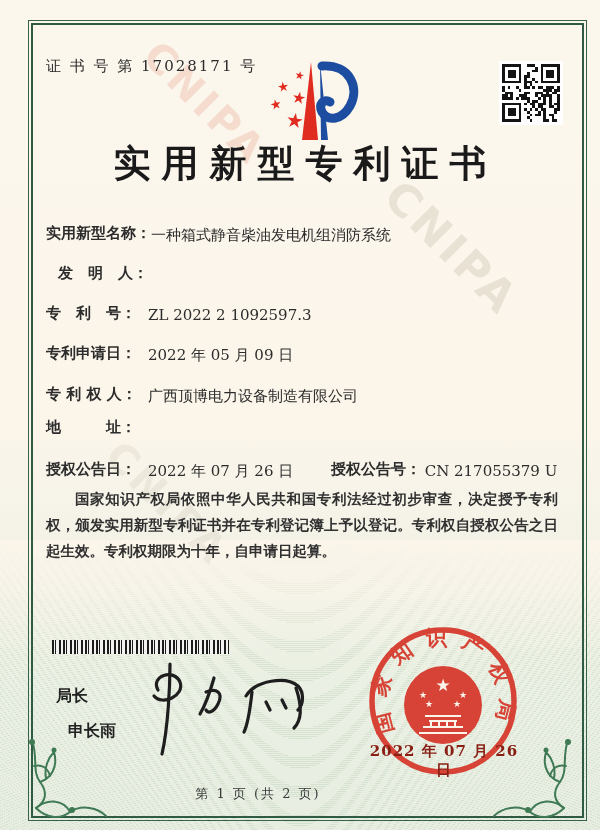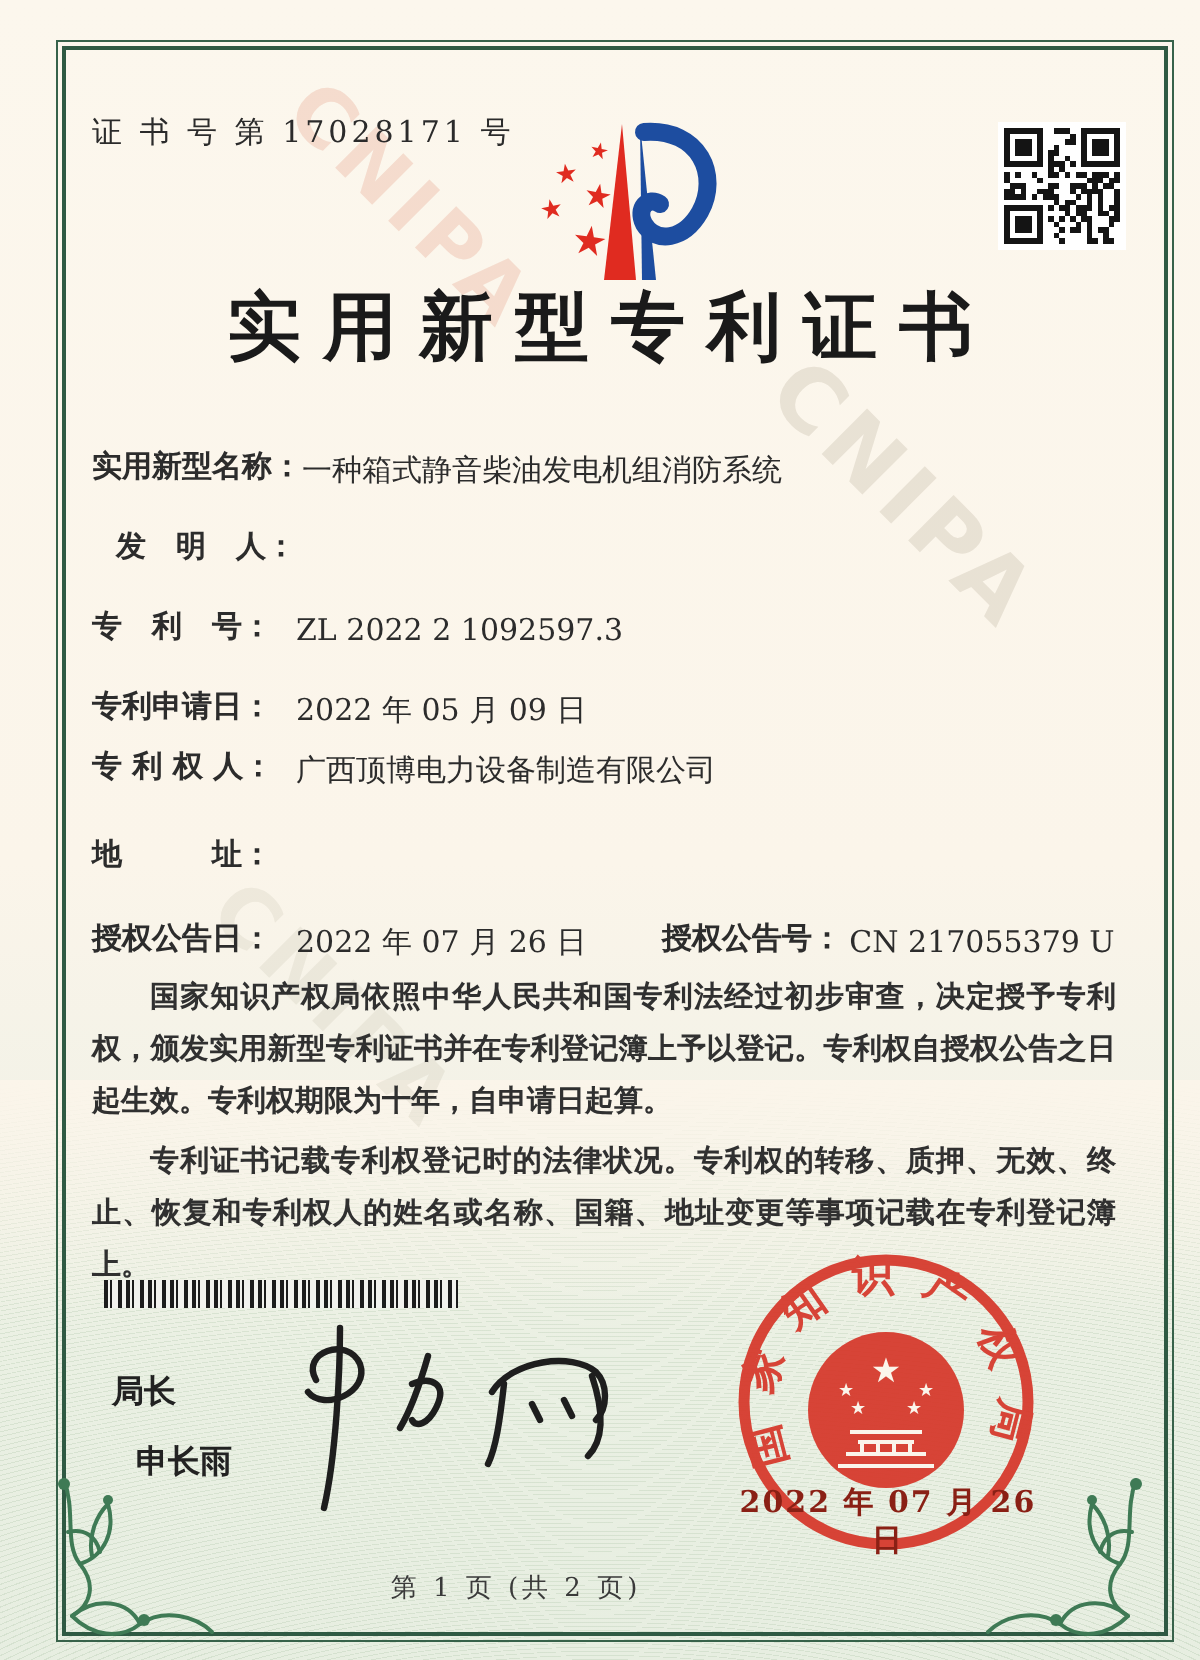--- a/index.html
+++ b/index.html
@@ -22,21 +22,21 @@
   .cert-number{position:absolute;left:46px;top:57px;font-size:15px;color:#2b2b2b;letter-spacing:2px;}
   .logo{position:absolute;left:238px;top:52px;}
   .qr{position:absolute;left:499px;top:61px;width:64px;height:64px;background:#fff;padding:3px;box-sizing:border-box;}
   .qr svg{width:100%;height:100%;display:block;}
   .title{position:absolute;left:0;top:139px;width:600px;text-align:center;
     font-size:37px;font-weight:bold;color:#1a1a1a;letter-spacing:11px;text-indent:11px;}
   .fields{position:absolute;left:46px;top:222px;width:512px;font-size:15px;color:#2c2c2c;}
   .frow{display:flex;position:absolute;left:0;width:512px;align-items:flex-start;}
   .flabel{font-weight:bold;flex:0 0 102px;white-space:nowrap;}
   .fvalue{flex:1;line-height:22px;}
-  .r0{top:2px;} .r1{top:42px;margin-left:12px;} .r2{top:82px;} .r3{top:122px;} .r4{top:152px;} .r5{top:196px;}
+  .r0{top:2px;} .r1{top:42px;margin-left:12px;} .r2{top:82px;} .r3{top:122px;} .r4{top:163px;} .r5{top:196px;}
   .r6{top:238px;width:300px;} .r7{top:238px;left:282px;width:230px;text-align:center;}
   .r7 .flabel{flex:0 0 96px;}
   .paras{position:absolute;left:46px;top:486px;width:512px;font-size:14.5px;color:#303030;
     line-height:26px;text-align:justify;font-weight:bold;}
   .paras p{margin:0 0 4px 0;text-indent:2em;}
   .barcode{position:absolute;left:52px;top:640px;width:177px;height:14px;
     background:repeating-linear-gradient(90deg,#1c1c1c 0 2px,#f2f2ee 2px 3px,#1c1c1c 3px 4px,#f2f2ee 4px 7px,#1c1c1c 7px 9px,#f2f2ee 9px 11px);}
   .director{position:absolute;left:56px;top:686px;font-size:16px;font-weight:bold;color:#222;}
   .director .name{margin-top:14px;padding-left:12px;}
   .signature{position:absolute;left:128px;top:652px;}
@@ -262,21 +262,20 @@
       <span class="fvalue">2022 年 07 月 26 日</span>
     </div>
     <div class="frow r7">
       <span class="flabel">授权公告号：</span>
       <span class="fvalue">CN 217055379 U</span>
     </div>
   </div>
 
   <div class="paras">
     <p>国家知识产权局依照中华人民共和国专利法经过初步审查，决定授予专利权，颁发实用新型专利证书并在专利登记簿上予以登记。专利权自授权公告之日起生效。专利权期限为十年，自申请日起算。</p>
-    <p>专利证书记载专利权登记时的法律状况。专利权的转移、质押、无效、终止、恢复和专利权人的姓名或名称、国籍、地址变更等事项记载在专利登记簿上。</p>
   </div>
 
   <div class="barcode"></div>
 
   <div class="director">
     <div>局长</div>
     <div class="name">申长雨</div>
   </div>
 
   <svg class="signature" width="200" height="112" viewBox="0 0 200 112">

